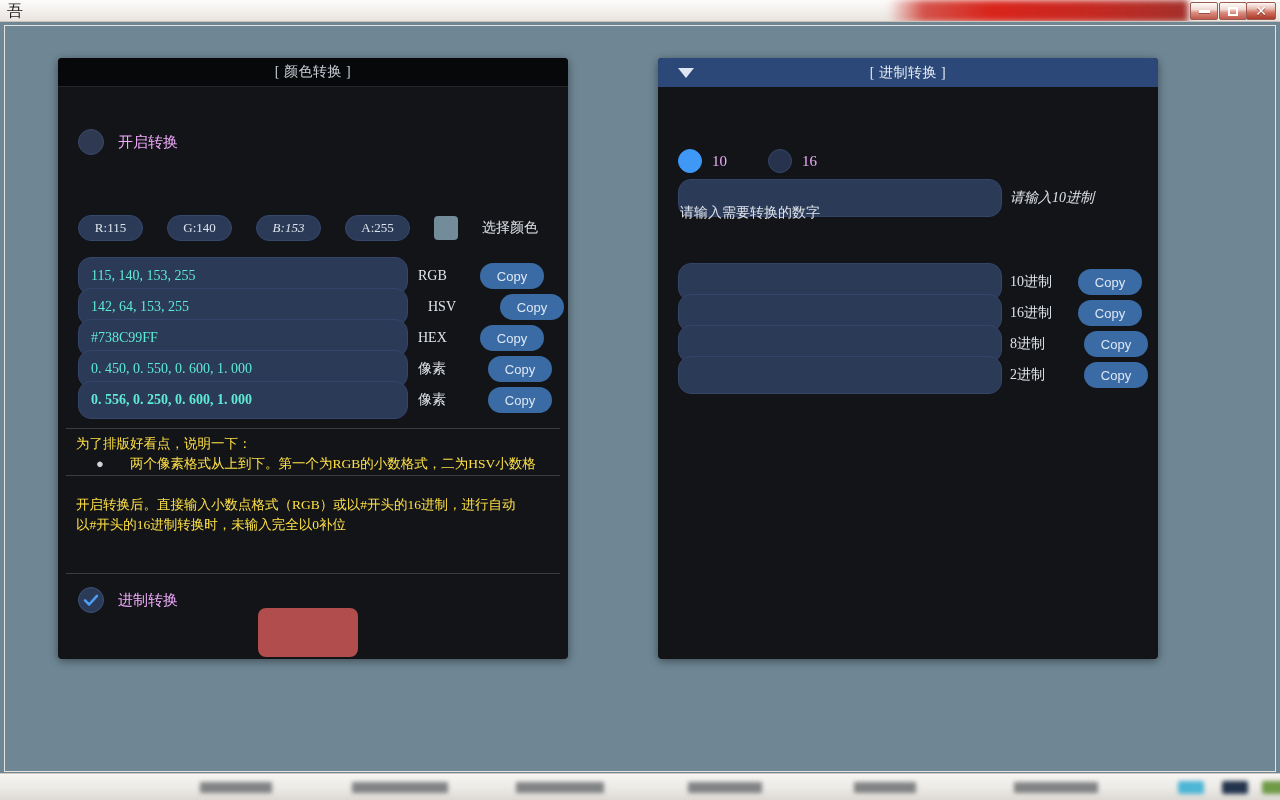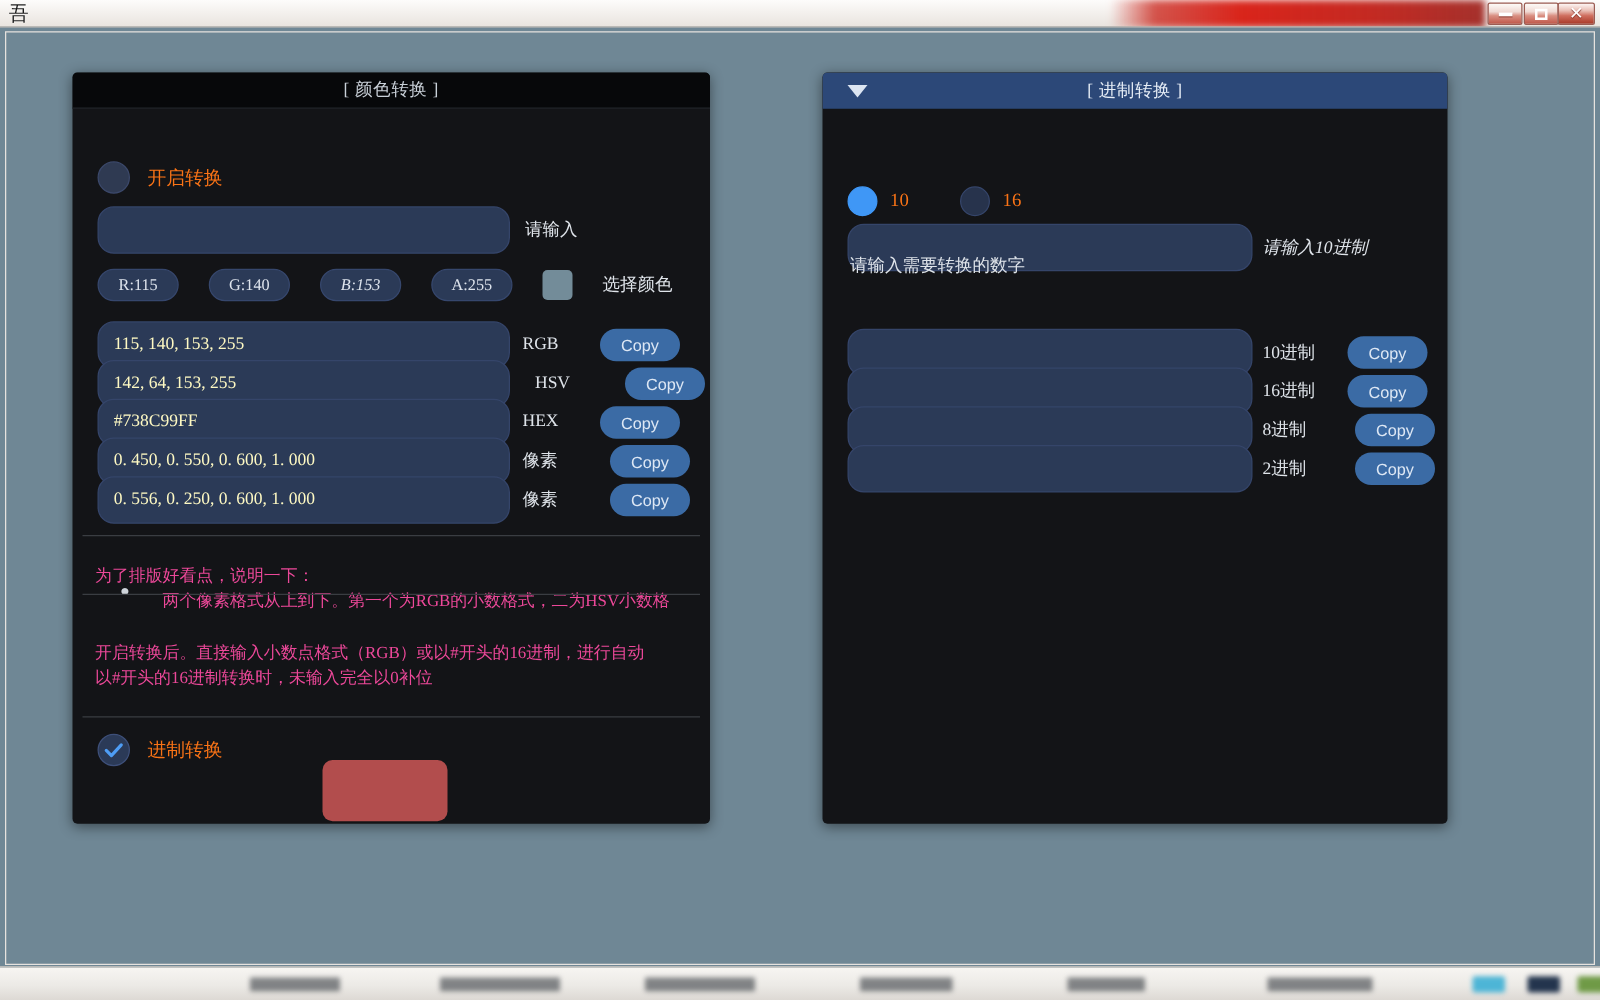--- a/index.html
+++ b/index.html
@@ -101,44 +101,44 @@
     background: #2f3a52; border: 1px solid #3b486a;
     display: inline-block; flex: none;
   }
   .check-circle {
     width: 26px; height: 26px; border-radius: 50%;
     background: #2b3a57; border: 1px solid #3e507a;
     display: flex; align-items: center; justify-content: center; flex: none;
   }
   .check-circle svg { width: 18px; height: 18px; }
   .row { display: flex; align-items: center; }
-  .ctl-label { color: #f97316; font-size: 15px; }
+  .ctl-label { color: #f0abfc; font-size: 15px; }
 
   .field {
     background: #2b3a57; border: 1px solid #35456a;
     border-radius: 13px; height: 38px;
     display: flex; align-items: center;
-    padding: 0 12px; color: #fef9c3; font-size: 14px;
+    padding: 0 12px; color: #5eead4; font-size: 14px;
     white-space: nowrap; overflow: hidden;
   }
   .pill {
     background: #2b3a57; border: 1px solid #36476d;
     border-radius: 13px; height: 26px;
     display: flex; align-items: center; justify-content: center;
     color: #dde3ec; font-size: 13px; padding: 0 10px;
   }
   .copy-btn {
     background: #3b6ba5; border: none; border-radius: 13px;
     height: 26px; width: 64px;
     display: flex; align-items: center; justify-content: center;
     color: #dde7f4; font-size: 13px; cursor: pointer;
   }
   .side-label { color: #dfe4ea; font-size: 14px; white-space: nowrap; }
   .sep { height: 1px; background: #3a3d42; }
-  .desc { color: #ec4899; font-size: 13.5px; line-height: 20px; white-space: nowrap; margin-top: 17px; }
+  .desc { color: #fde047; font-size: 13.5px; line-height: 20px; white-space: nowrap; }
   #red-button {
     position: absolute; left: 200px; top: 521px;
     width: 100px; height: 49px; border-radius: 8px;
     background: #b24d4d; border: none; cursor: pointer;
     color: rgba(190,150,150,.30); font-size: 12px;
     display: flex; align-items: flex-end; justify-content: center;
     padding-bottom: 6px;
   }
   .radio {
     width: 24px; height: 24px; border-radius: 50%; flex: none;
@@ -174,26 +174,20 @@
     <div class="panel-header">
       <span>[ 颜色转换 ]</span>
     </div>
     <div class="panel-body">
 
       <div class="row" style="position:absolute;left:20px;top:42px;gap:14px;">
         <span class="toggle-circle"></span>
         <span class="ctl-label">开启转换</span>
       </div>
 
-      <div class="row" style="position:absolute;left:20px;top:78px;gap:12px;">
-        <div class="field" style="width:330px;">
-          <span></span>
-        </div>
-        <span class="side-label">请输入</span>
-      </div>
 
       <div class="row" style="position:absolute;left:20px;top:128px;gap:24px;">
         <div class="pill" style="width:65px;">R:115</div>
         <div class="pill" style="width:65px;">G:140</div>
         <div class="pill" style="width:65px;font-style:italic;">B:153</div>
         <div class="pill" style="width:65px;">A:255</div>
         <div class="swatch" id="color-swatch" style="background: rgb(115, 140, 153);"></div>
         <span class="side-label">选择颜色</span>
       </div>
 
@@ -212,21 +206,21 @@
             <div class="field" style="width: 330px;">#738C99FF</div>
             <span class="side-label" style="width: 52px;">HEX</span>
             <button class="copy-btn">Copy</button>
           </div>
           <div class="row" style="position: absolute; left: 20px; top: 263px; gap: 10px;">
             <div class="field" style="width: 330px;">0. 450, 0. 550, 0. 600, 1. 000</div>
             <span class="side-label" style="width: 52px;">像素</span>
             <button class="copy-btn" style="margin-left: 8px;">Copy</button>
           </div>
           <div class="row" style="position: absolute; left: 20px; top: 294px; gap: 10px;">
-            <div class="field" style="width: 330px;">0. 556, 0. 250, 0. 600, 1. 000</div>
+            <div class="field" style="width: 330px; font-weight: bold;">0. 556, 0. 250, 0. 600, 1. 000</div>
             <span class="side-label" style="width: 52px;">像素</span>
             <button class="copy-btn" style="margin-left: 8px;">Copy</button>
           </div>
         </div>
 
       <div class="sep" style="position:absolute;left:8px;top:341px;width:494px;"></div>
       <div class="desc" style="position:absolute;left:18px;top:347px;">为了排版好看点，说明一下：</div>
       <div class="row" style="position:absolute;left:38px;top:367px;gap:0;">
         <span style="color:#cfd4da;font-size:13px;width:34px;">●</span>
         <span class="desc">两个像素格式从上到下。第一个为RGB的小数格式，二为HSV小数格</span>

